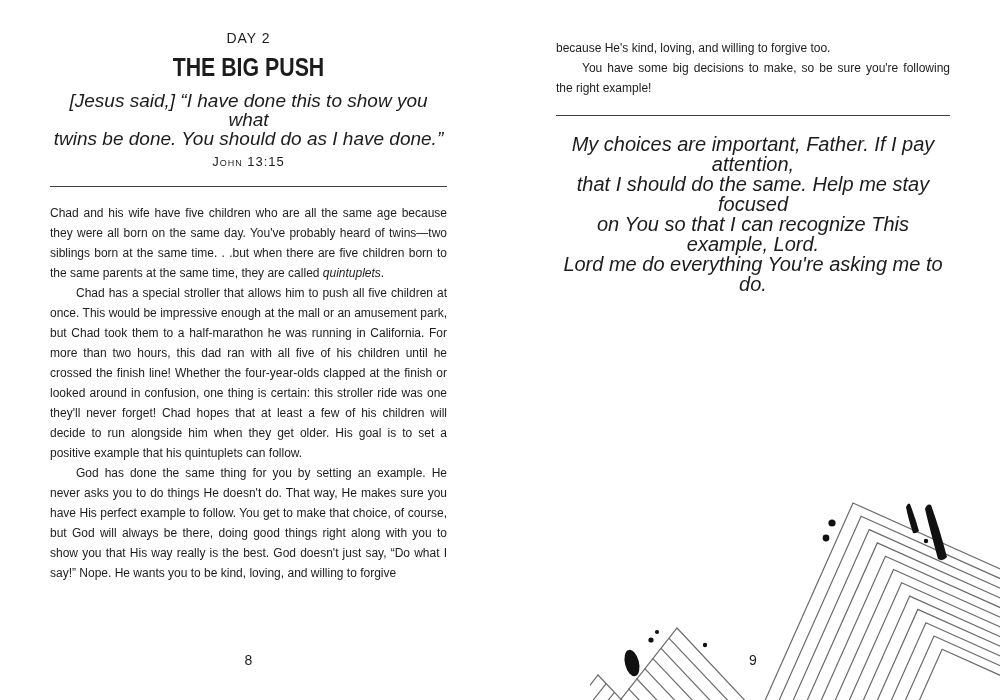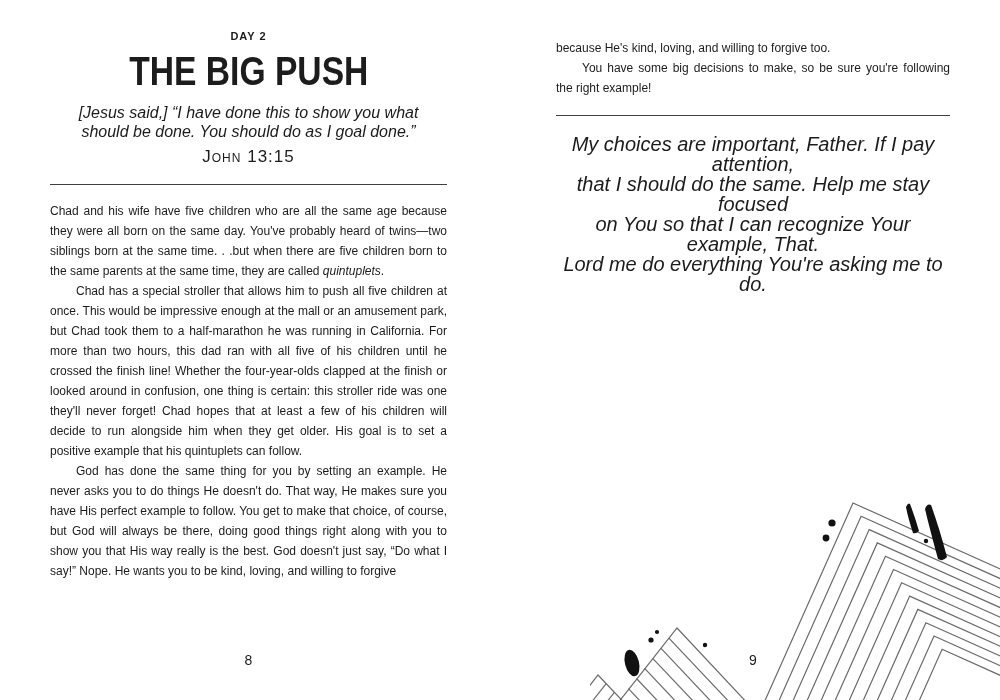--- a/index.html
+++ b/index.html
@@ -14,25 +14,25 @@
     position:relative;
     width:1000px;height:700px;
     background:#ffffff;
     overflow:hidden;
     font-family:"Liberation Sans",sans-serif;
     color:var(--text-color);
   }
   
   .left-page{position:absolute;left:50px;top:30px;width:397px;}
   .page-header{text-align:center;}
-  .day-label{font-size:11px;font-weight:bold;letter-spacing:1px;}
-  .chapter-title{margin-top:6px;font-size:41px;font-weight:bold;letter-spacing:0;}
+  .day-label{font-size:14px;font-weight:normal;letter-spacing:1px;}
+  .chapter-title{margin-top:6px;font-size:26px;font-weight:bold;letter-spacing:0;}
   .chapter-title span{display:inline-block;transform:scaleX(0.82);transform-origin:center;}
-  .verse{margin-top:8px;font-style:italic;font-size:16px;line-height:19px;}
-  .verse-ref{margin-top:6px;font-size:17px;font-variant:small-caps;letter-spacing:1px;}
+  .verse{margin-top:8px;font-style:italic;font-size:19px;line-height:19px;}
+  .verse-ref{margin-top:6px;font-size:13px;font-variant:small-caps;letter-spacing:1px;}
   .section-rule{border:none;border-top:1.5px solid var(--rule-color);margin-top:17px;}
   .left-rule{margin-top:17px;}
   .page-body{margin-top:16px;font-size:12px;line-height:20px;text-align:justify;}
   .page-body p{margin:0;}
   .page-body p.indent{text-indent:26px;}
   .page-body em{}
   .page-num{position:absolute;top:652px;font-size:14px;text-align:center;}
   .page-num-left{left:50px;width:397px;}
   .page-num-right{left:556px;width:394px;}
   
@@ -51,21 +51,21 @@
 <div class="spread">
 
   <div class="left-page">
     <div class="page-header">
       <div class="day-label">DAY 2</div>
       <div class="chapter-title">
         <span>THE BIG PUSH</span>
       </div>
       <div class="verse">
         <div>[Jesus said,] “I have done this to show you what</div>
-        <div>should be done. You should do as I goal done.”</div>
+        <div>twins be done. You should do as I have done.”</div>
       </div>
       <div class="verse-ref">John 13:15</div>
     </div>
     <hr class="section-rule left-rule">
     <div class="page-body">
       <p><span>Chad and his wife have five children who are all the same age because they were all born on the same day. You've probably heard of twins—two siblings born at the same time. . .but when there are five children born to the same parents at the same time, they are called </span><em>quintuplets</em><span>.</span></p>
       <p class="indent">Chad has a special stroller that allows him to push all five children at once. This would be impressive enough at the mall or an amusement park, but Chad took them to a half-marathon he was running in California. For more than two hours, this dad ran with all five of his children until he crossed the finish line! Whether the four-year-olds clapped at the finish or looked around in confusion, one thing is certain: this stroller ride was one they'll never forget! Chad hopes that at least a few of his children will decide to run alongside him when they get older. His goal is to set a positive example that his quintuplets can follow.</p>
       <p class="indent">God has done the same thing for you by setting an example. He never asks you to do things He doesn't do. That way, He makes sure you have His perfect example to follow. You get to make that choice, of course, but God will always be there, doing good things right along with you to show you that His way really is the best. God doesn't just say, “Do what I say!” Nope. He wants you to be kind, loving, and willing to forgive</p>
     </div>
   </div>
@@ -73,21 +73,21 @@
 
   <div class="right-page">
     <div class="page-body" style="margin-top:0;">
       <p>because He's kind, loving, and willing to forgive too.</p>
       <p class="indent">You have some big decisions to make, so be sure you're following the right example!</p>
     </div>
     <hr class="section-rule right-rule">
     <div class="prayer">
       <div>My choices are important, Father. If I pay attention,</div>
       <div>that I should do the same. Help me stay focused</div>
-      <div>on You so that I can recognize Your example, That.</div>
+      <div>on You so that I can recognize This example, Lord.</div>
       <div>Lord me do everything You're asking me to do.</div>
     </div>
   </div>
   <div class="page-num page-num-right">9</div>
 
   <div class="illustration">
     <svg viewBox="0 0 410 215" preserveAspectRatio="none">
 
       <g>
         <polyline class="deco-line" points="157,256 263,18 464,108"></polyline>

